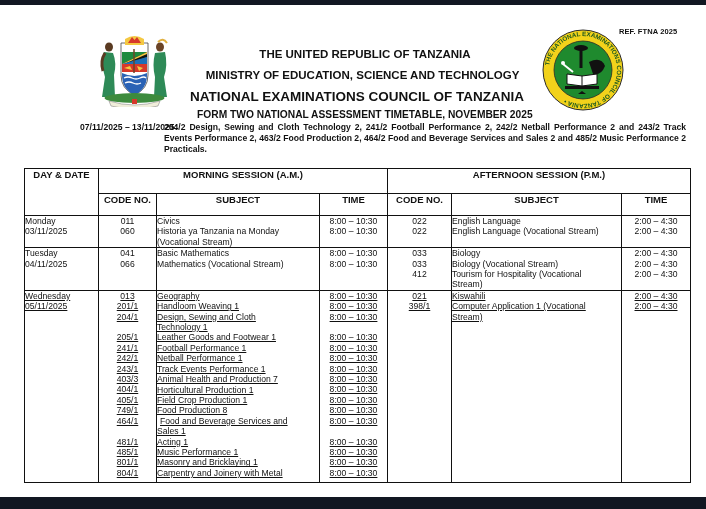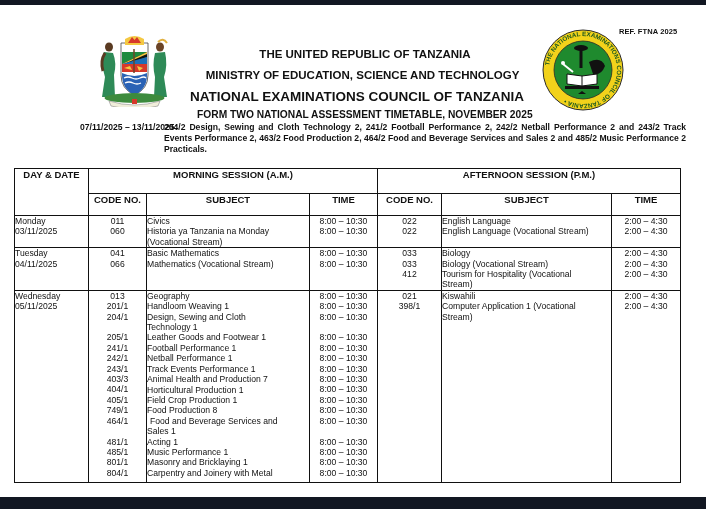--- a/index.html
+++ b/index.html
@@ -18,33 +18,33 @@
   .hdr { position: absolute; text-align: center; font-weight: bold; white-space: nowrap; }
   .h1 { left: 180px; width: 370px; top: 48px; font-size: 11.5px; }
   .h2 { left: 185px; width: 355px; top: 69px; font-size: 11.5px; }
   .h3 { left: 178px; width: 358px; top: 89px; font-size: 13.5px; }
   .h4 { left: 185px; width: 345px; top: 108px; font-size: 11px; transform: scaleX(0.93); transform-origin: center; }
   .note { position: absolute; left: 40px; top: 122px; width: 650px; font-size: 8.6px; font-weight: bold; line-height: 11px; }
   .note .dates { position: absolute; left: 0; top: 0; white-space: nowrap; margin-left: 40px; }
   .note .desc { position: absolute; left: 124px; top: 0; width: 522px; text-align: justify; text-align-last: left; }
 
   table.tt {
-    position: absolute; left: 14px; top: 168px;
+    position: absolute; left: 24px; top: 168px;
     width: 666px;
     border-collapse: collapse;
     font-size: 8.6px;
     table-layout: fixed;
   }
   table.tt td, table.tt th { border-left: 1.3px solid #111; border-right: 1.3px solid #111; padding: 0; vertical-align: top; }
   table.tt th { font-weight: bold; }
   .sess th { height: 24px; vertical-align: middle; border-top: 1.3px solid #111; border-bottom: 1.3px solid #111; font-size: 9.5px; }
   .colh th { height: 21px; vertical-align: bottom; border-bottom: 1.3px solid #111; font-size: 9.5px; padding-bottom: 1px; }
   th.daydate { border-top: 1.3px solid #111; border-bottom: 1.3px solid #111; vertical-align: bottom; padding-bottom: 6px; font-size: 9.5px; }
   tr.day td { border-bottom: 1.3px solid #111; }
-  tr.day.last td { border-bottom: 1.3px solid #111; }
+  tr.day.last td { border-bottom: 1.3px solid #111; text-decoration: underline; }
   .cell-lines div { line-height: 10.4px; min-height: 10.4px; }
   td.day-cell { padding-left: 3px; padding-top: 1px; }
   td.code { text-align: center; padding-top: 1px; }
   td.subj { padding-left: 2px; padding-top: 1px; }
   td.time { text-align: center; padding-top: 1px; }
   .subj div { white-space: nowrap; }
   .indent { padding-left: 3px; }
 </style>
 </head>
 <body>

